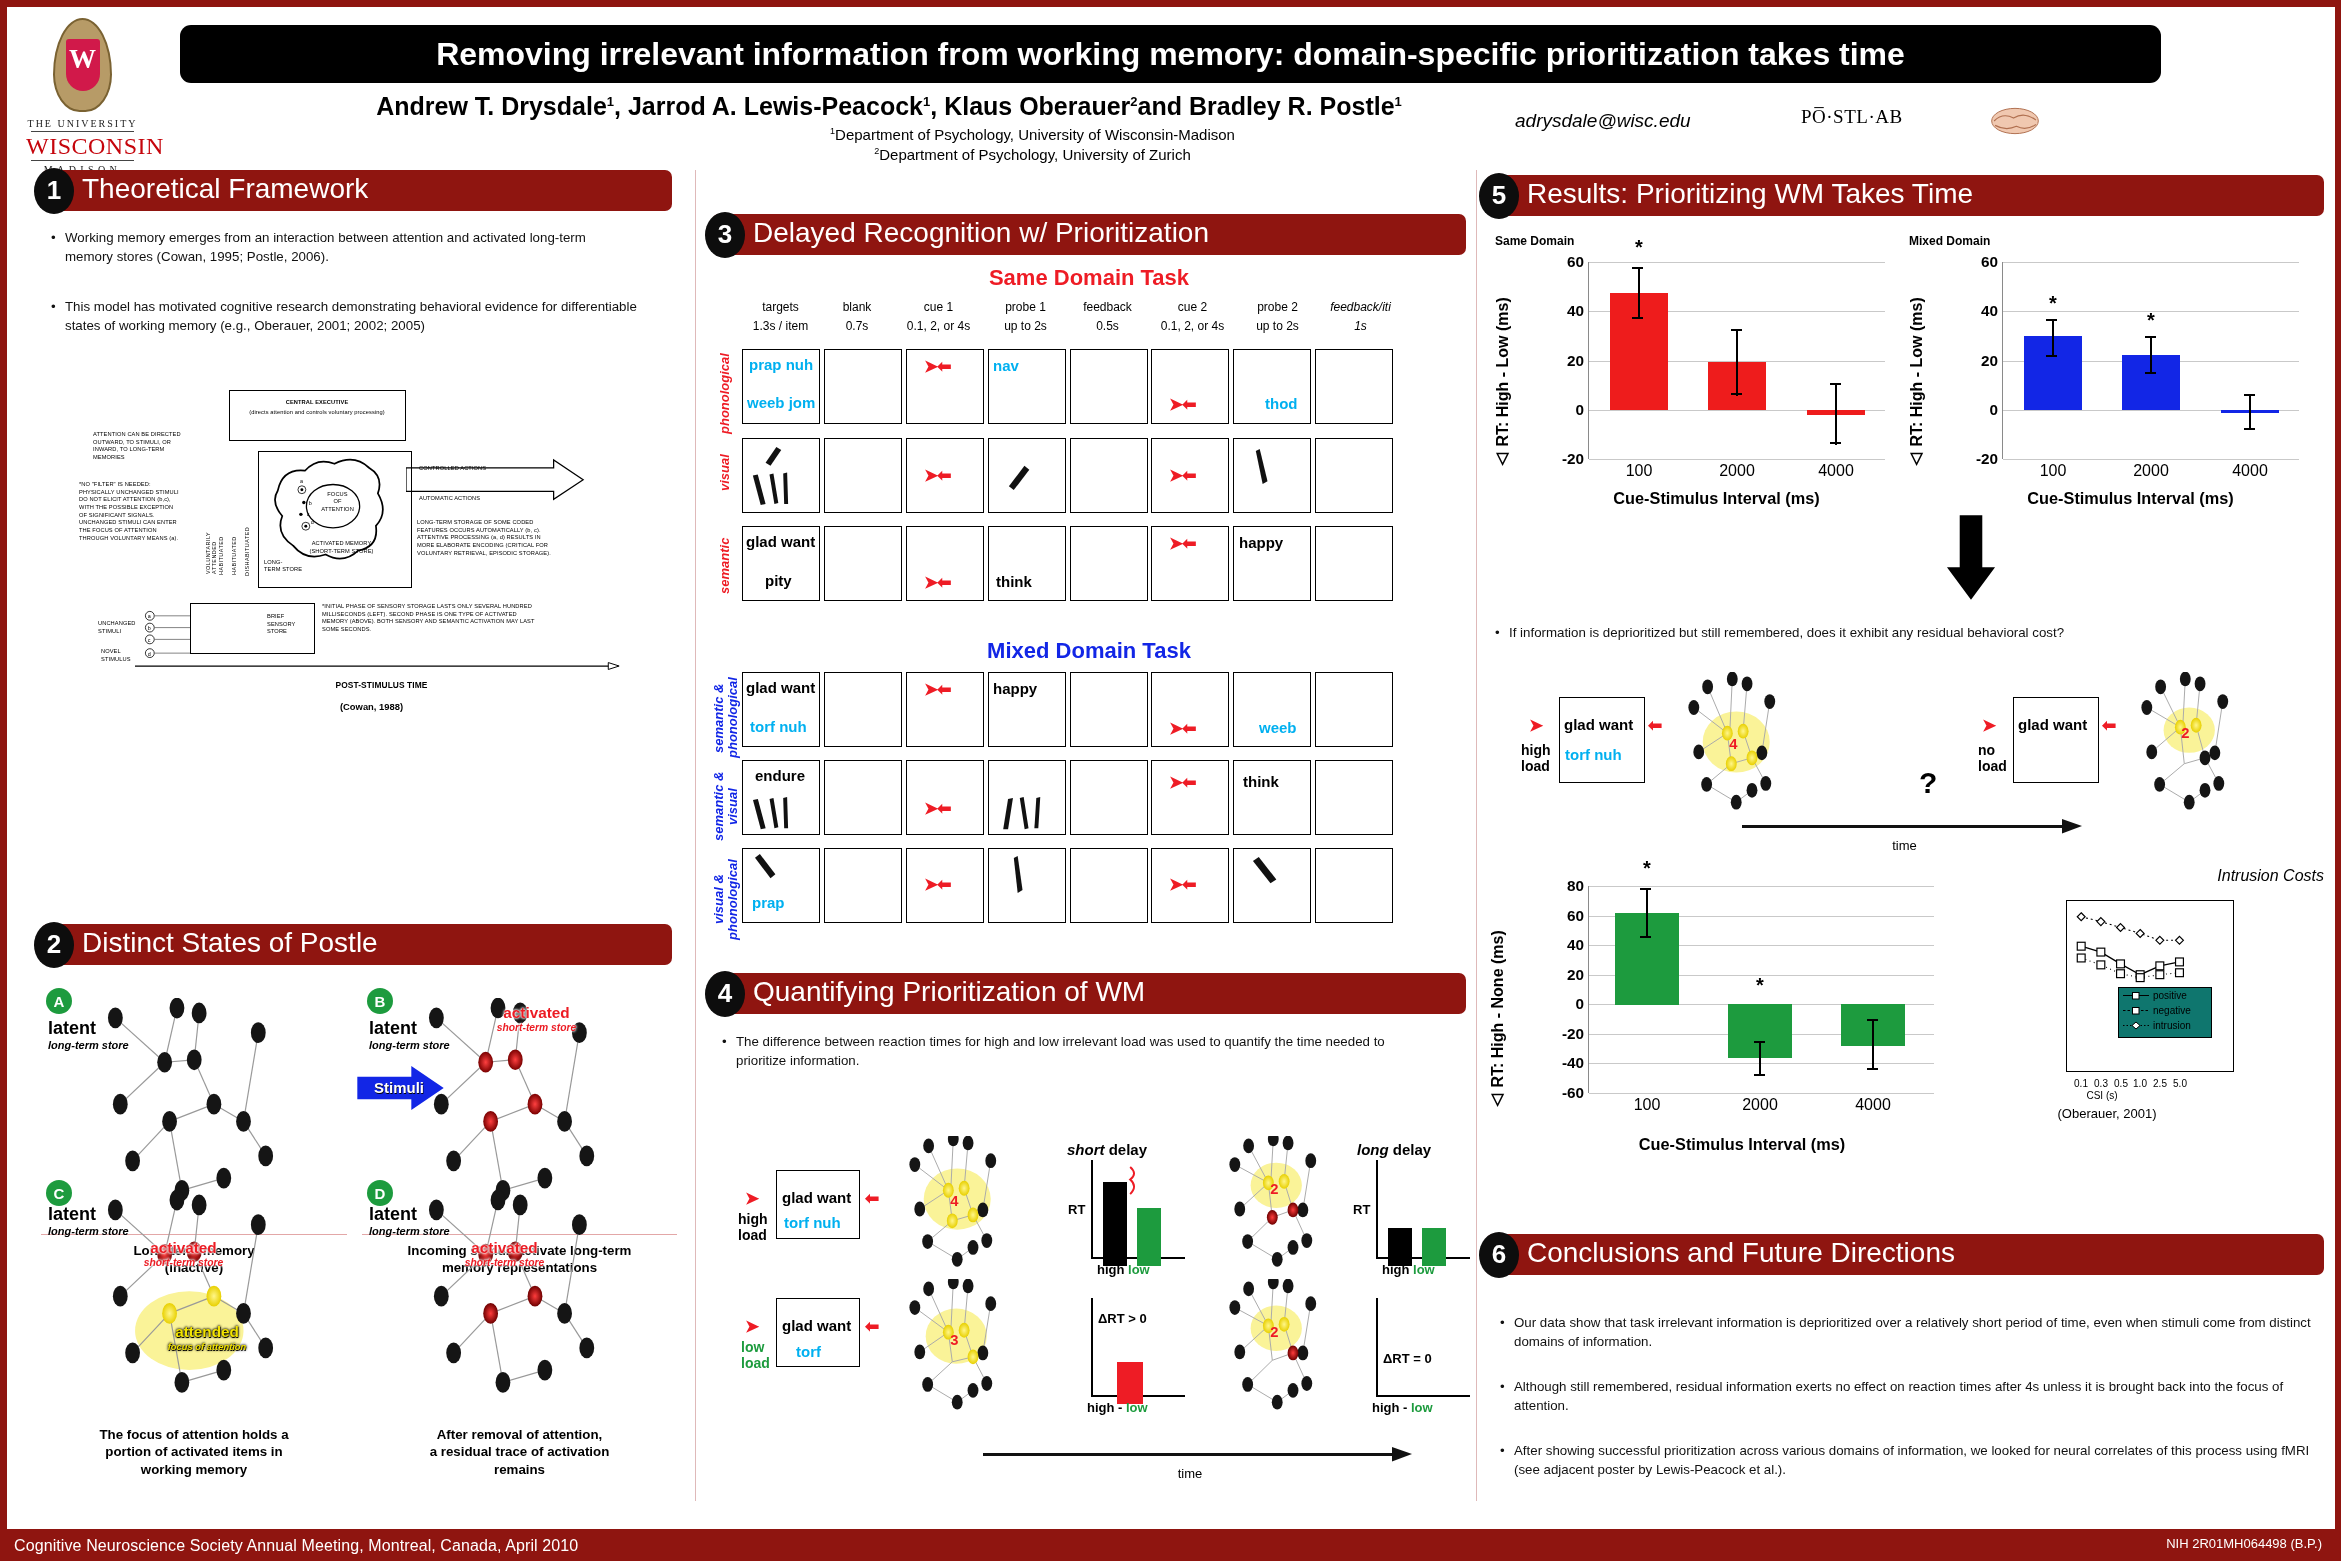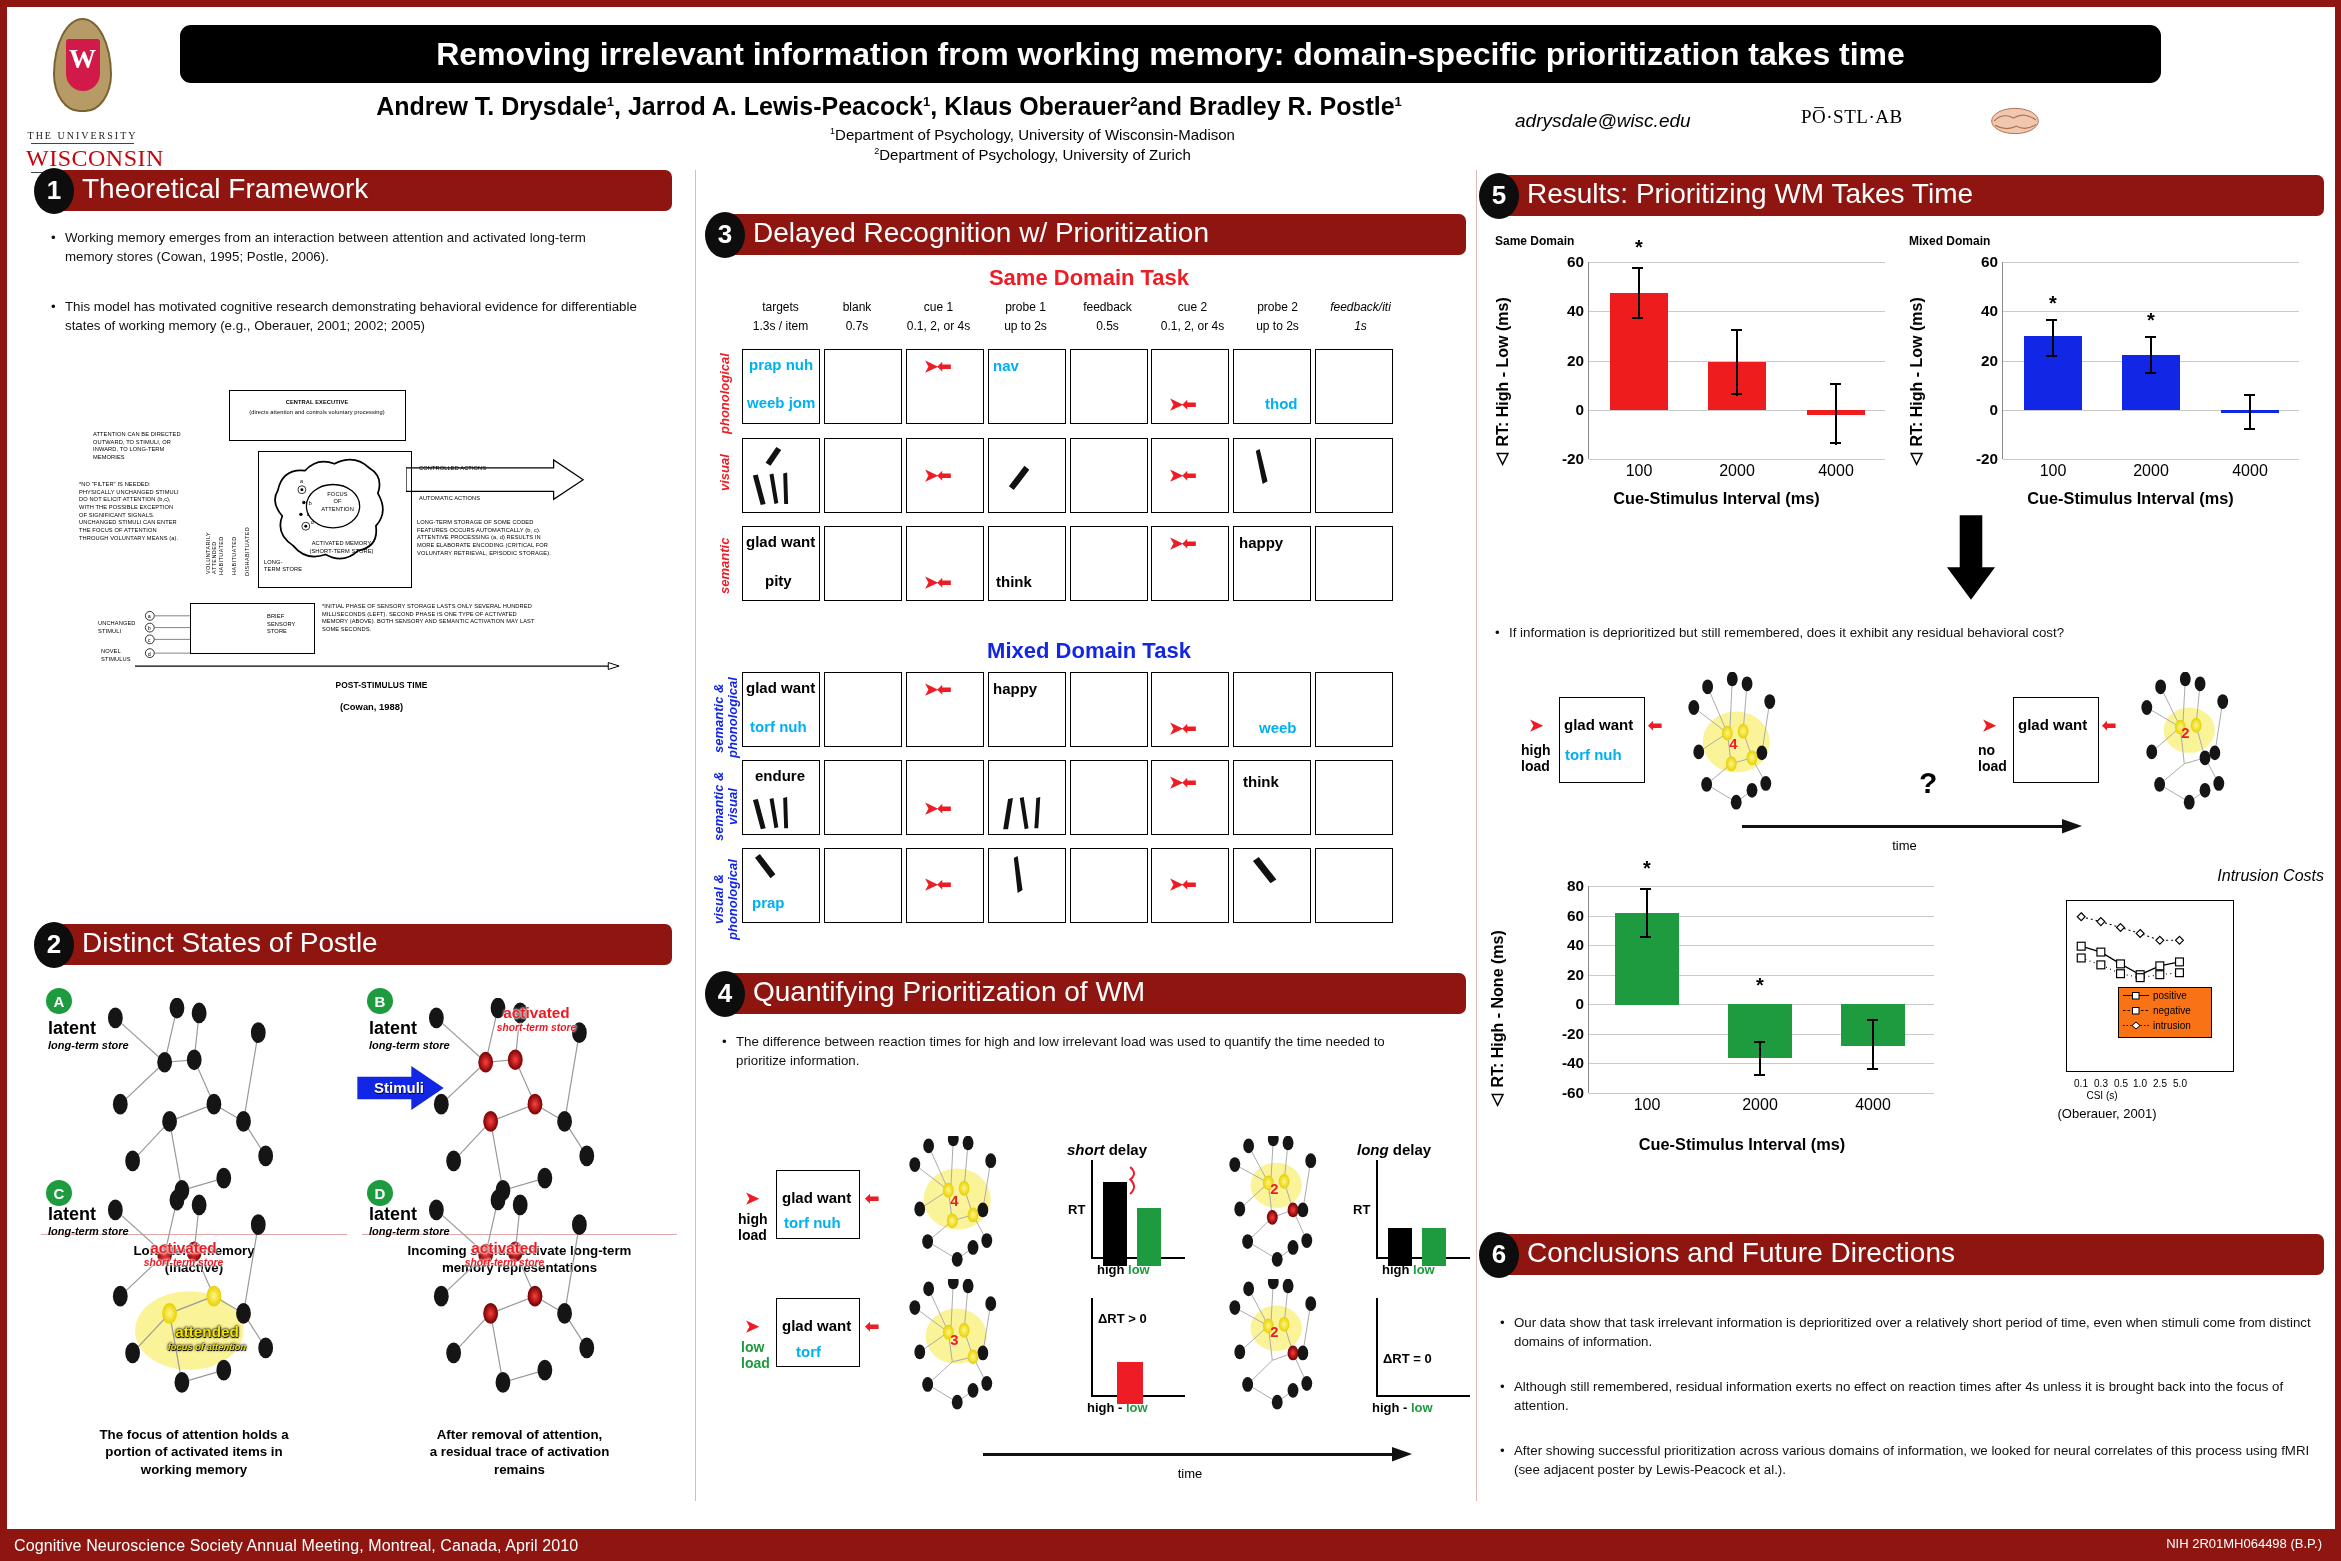--- a/index.html
+++ b/index.html
@@ -23,21 +23,21 @@
 
   
   .uw-logo{ position:absolute; left:19px; top:11px; width:113px; text-align:center;}
   .uw-crest{ width:59px; height:94px; margin:0 auto; position:relative;}
   .crest-outer{ position:absolute; inset:0; border-radius:50% 50% 45% 45%/60% 60% 40% 40%;
      background:#b79b67; border:2px solid #7a6232;}
   .crest-shield{ position:absolute; left:13px; top:21px; width:34px; height:52px;
      background:#d1194a; border-radius:3px 3px 17px 17px; }
   .crest-w{ position:absolute; left:0; top:26px; width:59px; text-align:center;
      color:#fff; font-size:27px; font-weight:bold; font-family:"Liberation Serif",serif;}
-  .uw-txt1{ font-size:10px; letter-spacing:2px; color:#222; margin-top:18px; font-family:"Liberation Serif",serif;}
+  .uw-txt1{ font-size:10px; letter-spacing:2px; color:#222; margin-top:6px; font-family:"Liberation Serif",serif;}
   .uw-rule{ height:1px; background:#444; margin:2px 5px;}
   .uw-wis{ font-size:24px; color:#c5050c; font-family:"Liberation Serif",serif; letter-spacing:0.5px; line-height:1;}
   .uw-txt2{ font-size:10px; letter-spacing:4.4px; color:#222; margin-top:3px; font-family:"Liberation Serif",serif;}
 
   .title-bar{
     position:absolute; left:173px; top:18px; width:1981px; height:58px;
     background:#000; border-radius:11px; color:#fff;
     display:flex; align-items:center; justify-content:center;
     font-size:32px; font-weight:bold;
   }
@@ -120,21 +120,21 @@
      transform:rotate(180deg); white-space:nowrap;}
 
   
   .intr{ position:absolute;}
   .intr .ibox{ position:absolute; border:1.5px solid #000;}
   .intr .ttl{ position:absolute; width:100%; text-align:right; font-size:16px;
      font-family:"Liberation Sans",sans-serif;font-style:italic;}
   .intr .xt{ position:absolute; font-size:10px; transform:translateX(-50%);}
   .intr .xl{ position:absolute; width:100%; text-align:center; font-size:10px;}
   .intr .src{ position:absolute; width:100%; text-align:center; font-size:13px;}
-  .legbox{ position:absolute; border:1px solid #000; background:#f97316; font-size:10px;}
+  .legbox{ position:absolute; border:1px solid #000; background:#0f766e; font-size:10px;}
   .legrow{ position:relative; height:15px; display:flex; align-items:center; gap:4px; padding:0 4px;}
 
   
   .mini{ position:absolute;}
   .mini .ax{ position:absolute; background:#000;}
   .mini .mb{ position:absolute; bottom:0;}
   .mini .cap{ position:absolute; font-size:13px; font-weight:bold; white-space:nowrap;}
   .stimbox{ position:absolute; border:1.5px solid #000; background:#fff;}
   .loadlbl{ position:absolute; font-size:14px; font-weight:bold;}
   .green{ color:#1d9b3e;}

